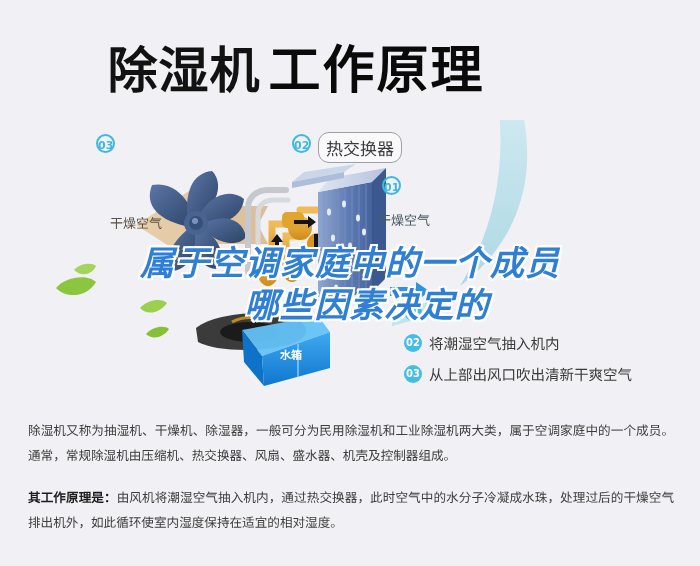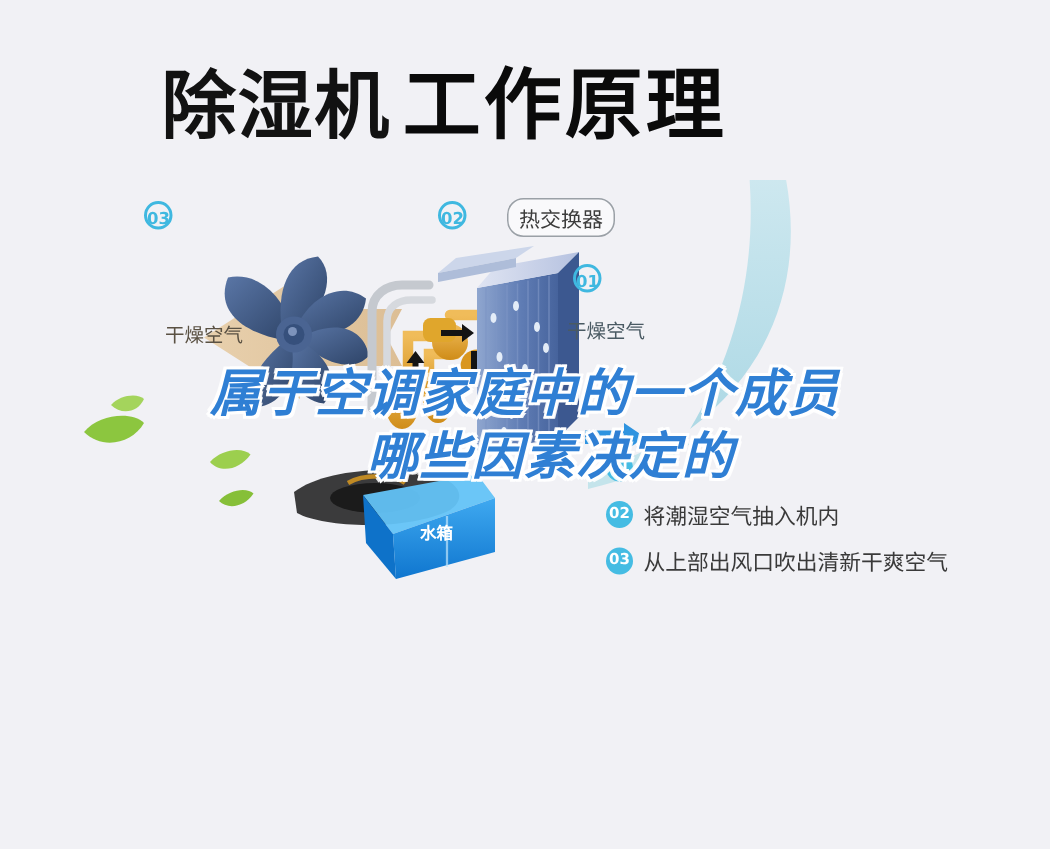--- a/index.html
+++ b/index.html
@@ -86,26 +86,25 @@
     text-align: center;
     font-family: "DejaVu Sans", "Liberation Sans", sans-serif;
     box-sizing: border-box;
     background: transparent;
   }
   .bubble {
     position: absolute;
     border: 1.4px solid #9aa0a6;
     border-radius: 11px;
     padding: 2px 7px;
-    font-size: 14px;
+    font-size: 17px;
     color: #3c3c3c;
     background: rgba(255,255,255,0.55);
     white-space: nowrap;
     font-family: "DejaVu Sans", "Liberation Sans", sans-serif;
-    margin-left: 20px;
   }
   .tank-label {
     position: absolute;
     font-size: 11px;
     color: #ffffff;
     font-family: "DejaVu Sans", "Liberation Sans", sans-serif;
     white-space: nowrap;
   }
 
   
@@ -359,14 +358,18 @@
         <span class="step-text">从上部出风口吹出清新干爽空气</span>
       </div>
     </div>
   </div>
 
   <div class="overlay">
     <div class="ov-line">属于空调家庭中的一个成员</div>
     <div class="ov-line second">哪些因素决定的</div>
   </div>
 
+  <div class="body-copy">
+    <p class="para">除湿机又称为抽湿机、干燥机、除湿器，一般可分为民用除湿机和工业除湿机两大类，属于空调家庭中的一个成员。通常，常规除湿机由压缩机、热交换器、风扇、盛水器、机壳及控制器组成。</p>
+    <p class="para"><span class="lead">其工作原理是：</span><span>由风机将潮湿空气抽入机内，通过热交换器，此时空气中的水分子冷凝成水珠，处理过后的干燥空气排出机外，如此循环使室内湿度保持在适宜的相对湿度。</span></p>
+  </div>
 
 </div>
 
 </body></html>

